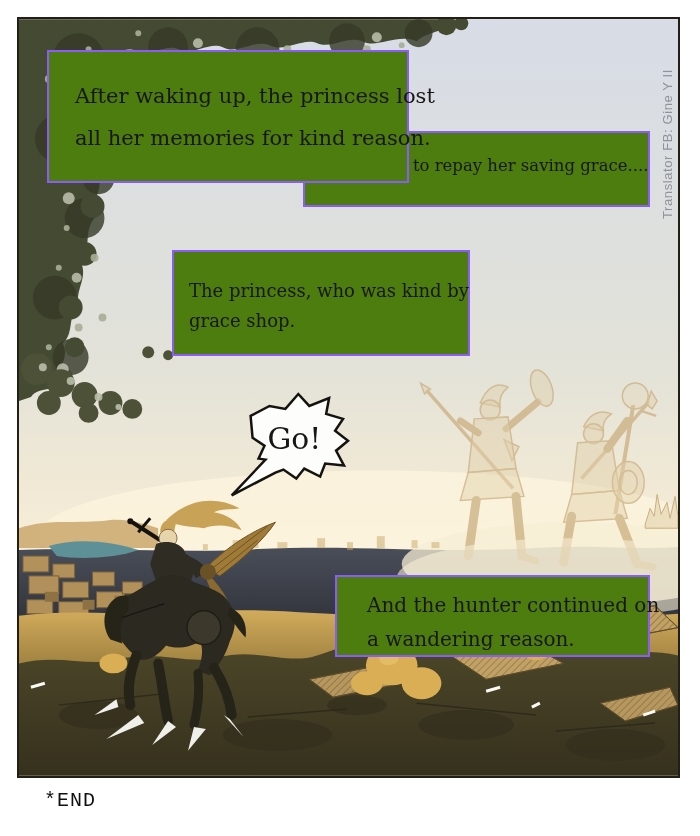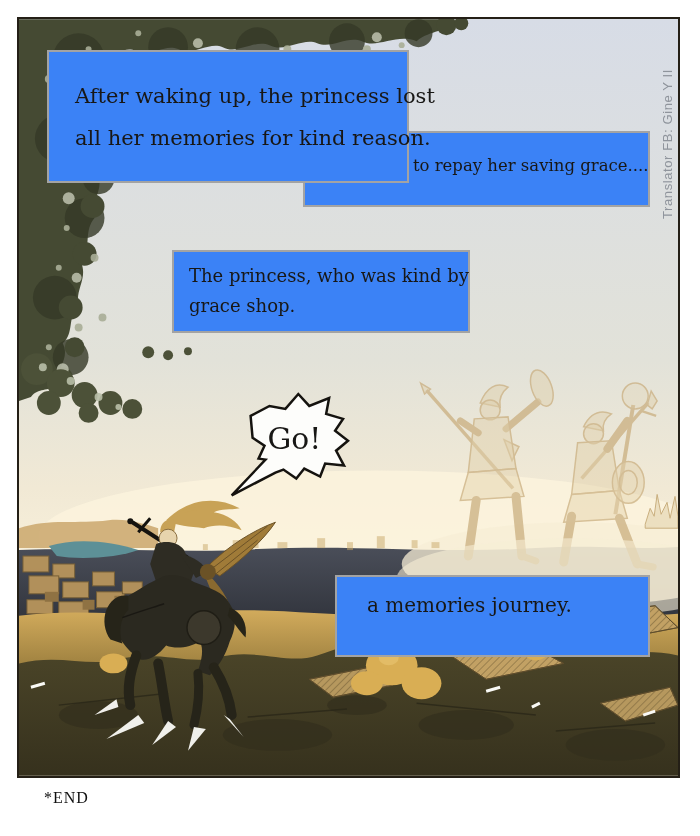--- a/index.html
+++ b/index.html
@@ -1,32 +1,32 @@
 <!DOCTYPE html>
 <html><head>
 <meta charset="utf-8">
 <style>
   html,body{margin:0;padding:0;background:#ffffff;}
   .page{position:relative;width:700px;height:836px;background:#ffffff;overflow:hidden;
         font-family:"DejaVu Serif","Liberation Serif",serif;}
   .panel{position:absolute;left:17px;top:17px;width:663px;height:761px;box-sizing:border-box;
          border:2px solid #241f16;overflow:hidden;background:#dfe3ea;}
   .scene{position:absolute;left:0;top:0;width:100%;height:100%;display:block;}
-  .caption{position:absolute;background:#3b82f6;border:2px solid #a3a3a3;color:#181715;
+  .caption{position:absolute;background:#4d7c0f;border:2px solid #8b5cf6;color:#181715;
            box-sizing:border-box;}
   .caption .line{white-space:nowrap;}
   .c1{left:28px;top:31px;width:362px;height:133px;padding:23px 0 0 26px;font-size:21px;line-height:2.0;}
   .c2{left:284px;top:112px;width:347px;height:76px;padding:23px 0 0 9px;font-size:16.5px;}
-  .c3{left:153px;top:231px;width:298px;height:83px;padding:9px 0 0 15px;font-size:18px;line-height:1.67;}
+  .c3{left:153px;top:231px;width:298px;height:106px;padding:24px 0 0 15px;font-size:18px;line-height:1.67;}
   .c4{left:316px;top:556px;width:315px;height:82px;padding:11px 0 0 30px;font-size:20px;line-height:1.72;}
   .translator{position:absolute;top:5px;right:4px;height:195px;writing-mode:vertical-rl;
               transform:rotate(180deg);font-family:"Liberation Sans","DejaVu Sans",sans-serif;
               font-size:13px;letter-spacing:0.6px;color:#8f949c;line-height:1;}
-  .end-label{position:absolute;left:44px;top:789px;font-family:Liberation Serif, serif;
-             font-size:16px;color:#101010;letter-spacing:1px;}
+  .end-label{position:absolute;left:44px;top:789px;font-family:Liberation Mono, monospace;
+             font-size:20px;color:#101010;letter-spacing:1px;}
   .go-text{font-family:"DejaVu Serif","Liberation Serif",serif;}
 </style>
 </head>
 <body>
 
 <div class="page">
   <div class="panel">
 
     <svg class="scene" viewBox="0 0 663 761" xmlns="http://www.w3.org/2000/svg">
       <defs>
@@ -309,20 +309,21 @@
     </div>
     <div class="caption c1">
       <div class="line">After waking up, the princess lost</div>
       <div class="line">all her memories for kind reason.</div>
     </div>
     <div class="caption c3">
       <div class="line">The princess, who was kind by</div>
       <div class="line">grace shop.</div>
     </div>
     <div class="caption c4">
-      <div class="line">a memories journey.</div>
+      <div class="line">And the hunter continued on</div>
+      <div class="line">a wandering reason.</div>
     </div>
 
     <div class="translator">Translator FB: Gine Y II</div>
   </div>
 
   <div class="end-label">*END</div>
 </div>
 
 </body></html>

